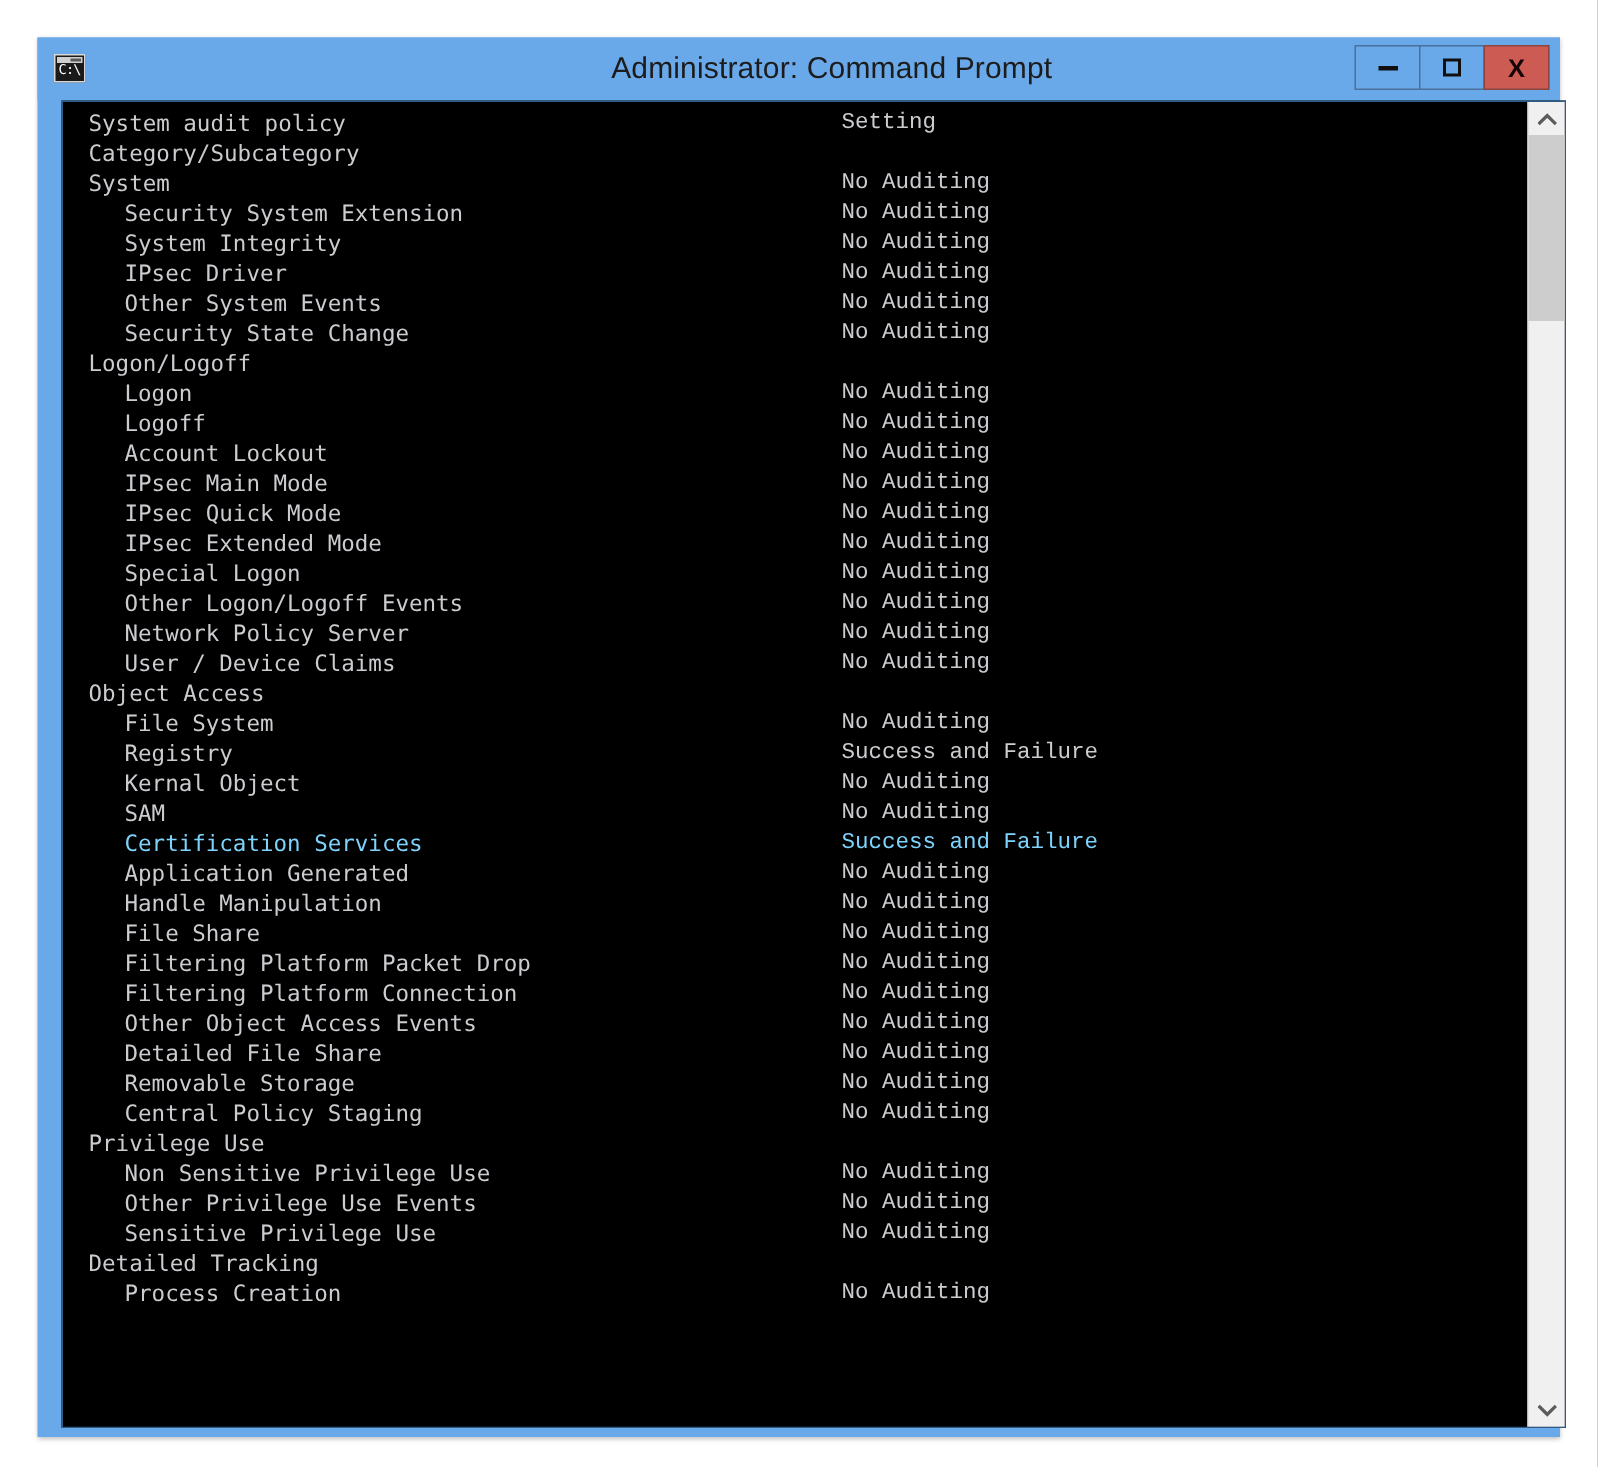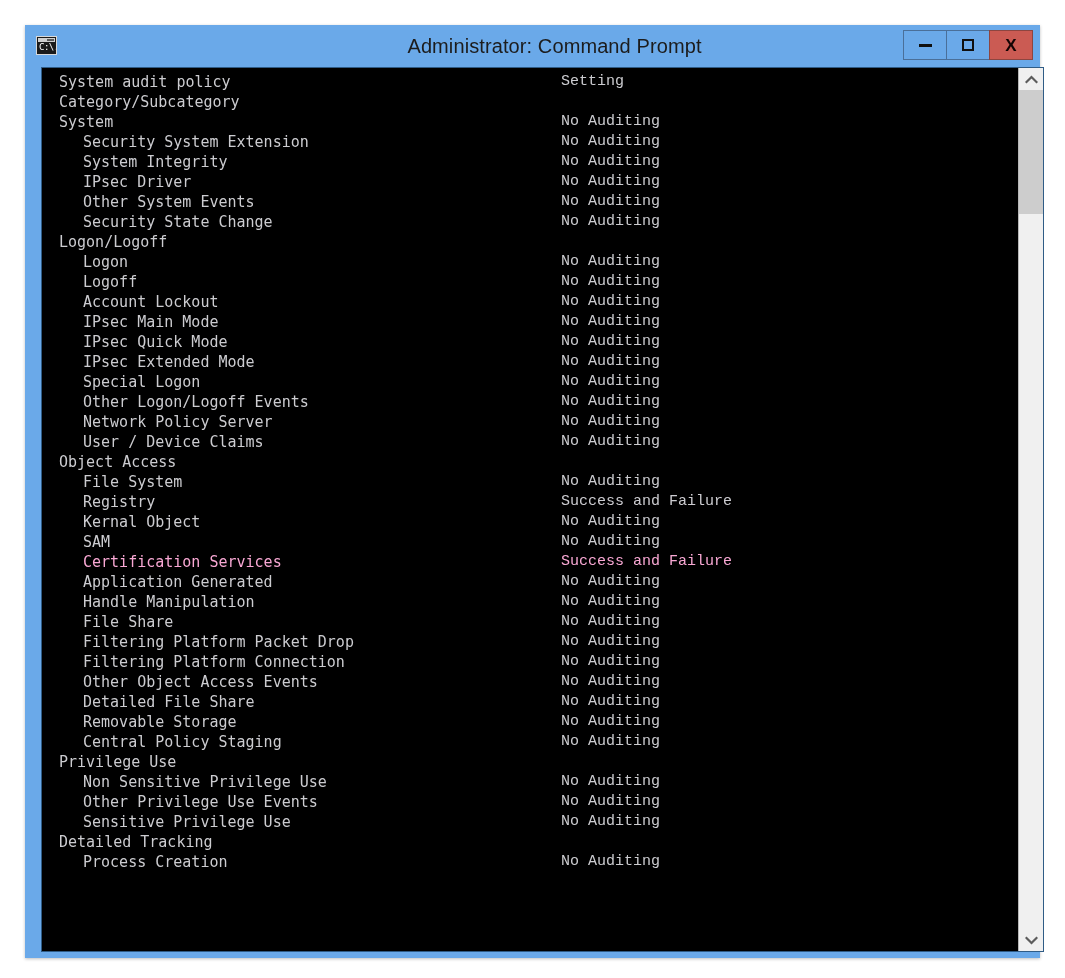--- a/index.html
+++ b/index.html
@@ -170,21 +170,21 @@
     left: 17px;
     top: 0;
   }
   .line .val {
     position: absolute;
     left: 519px;
     top: 0;
     font-family: Liberation Mono, monospace;
   }
   .line.sub .cat { left: 41px; }
-  .line.hl { color: #f9a8d4; }
+  .line.hl { color: #7dd3fc; }
 
   
   .scrollbar {
     position: relative;
     width: 25px;
     flex: 0 0 25px;
     background: #f0f0f0;
     border-left: 1px solid #b7b7b7;
     box-sizing: border-box;
   }

